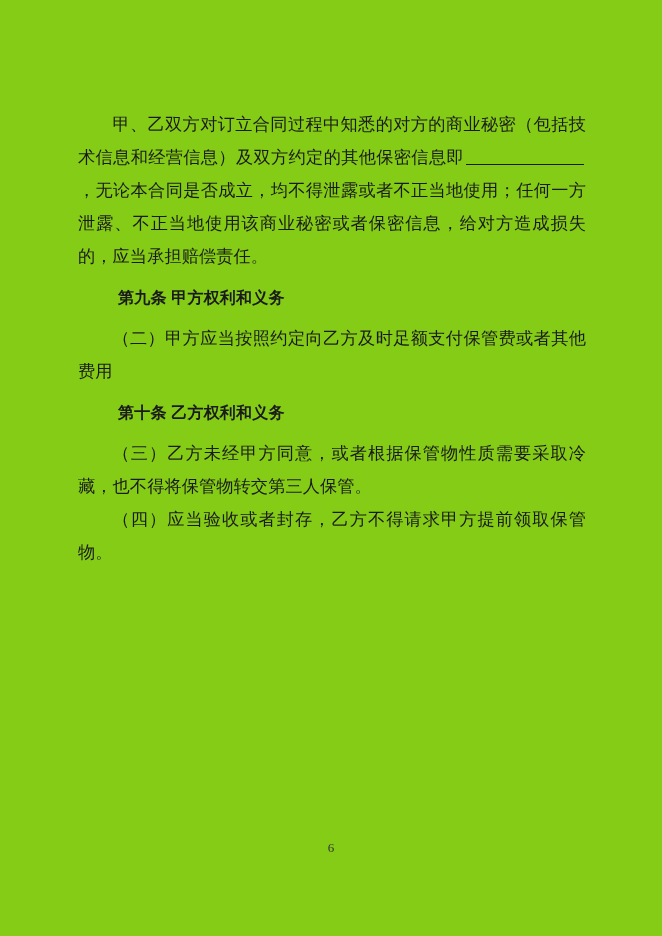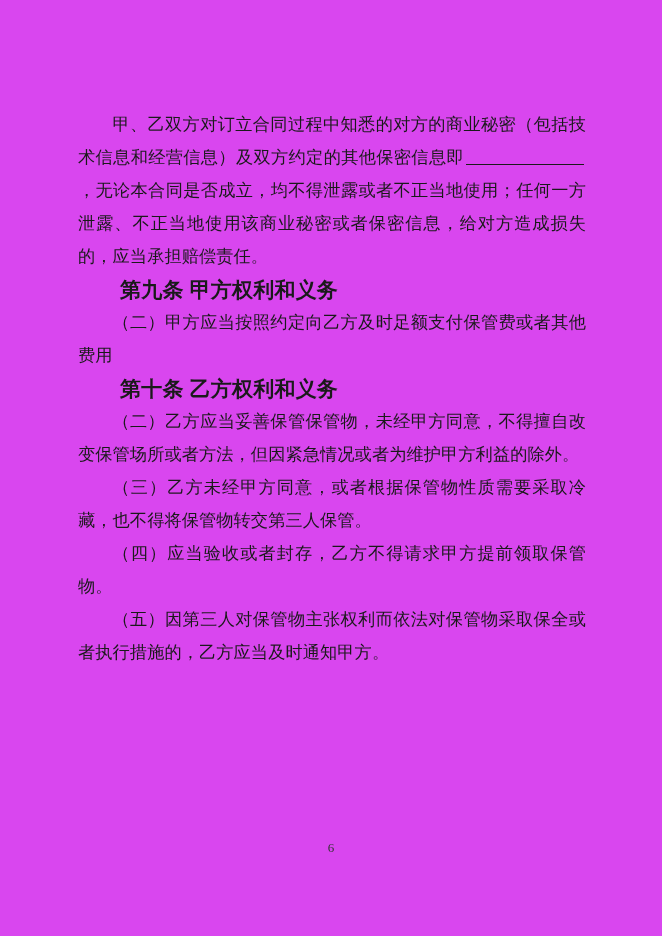--- a/index.html
+++ b/index.html
@@ -12,44 +12,44 @@
     height: 936px;
     font-family: "Liberation Sans", "DejaVu Sans", sans-serif;
     color: #1a1a1a;
     overflow: hidden;
     position: relative;
   }
   .page {
     position: relative;
     width: 662px;
     height: 936px;
-    background: #d946ef;
+    background: #84cc16;
     box-sizing: border-box;
   }
   .content {
     position: absolute;
     left: 78px;
     top: 108px;
     width: 508px;
   }
   .para {
     font-size: 17.2px;
     line-height: 33px;
     text-align: justify;
     text-justify: inter-character;
     text-indent: 2em;
     margin: 0;
     letter-spacing: 0.1px;
   }
   .heading {
-    font-size: 21px;
+    font-size: 16px;
     line-height: 33px;
     font-weight: bold;
     text-indent: 2em;
-    margin: 0;
+    margin: 8px;
     letter-spacing: 0.2px;
   }
   .blank-line {
     display: inline-block;
     width: 118px;
     border-bottom: 1.6px solid #1a1a1a;
     vertical-align: -2px;
     margin: 0 2px;
   }
   .page-number {
@@ -71,22 +71,20 @@
   <div class="content">
 
     <p class="para"><span>甲、乙双方对订立合同过程中知悉的对方的商业秘密（包括技术信息和经营信息）及双方约定的其他保密信息即</span><span class="blank-line"></span><span>，无论本合同是否成立，均不得泄露或者不正当地使用；任何一方泄露、不正当地使用该商业秘密或者保密信息，给对方造成损失的，应当承担赔偿责任。</span></p>
 
     <p class="heading">第九条 甲方权利和义务</p>
 
     <p class="para">（二）甲方应当按照约定向乙方及时足额支付保管费或者其他费用</p>
 
     <p class="heading">第十条 乙方权利和义务</p>
 
-    <p class="para">（二）乙方应当妥善保管保管物，未经甲方同意，不得擅自改变保管场所或者方法，但因紧急情况或者为维护甲方利益的除外。</p>
     <p class="para">（三）乙方未经甲方同意，或者根据保管物性质需要采取冷藏，也不得将保管物转交第三人保管。</p>
     <p class="para">（四）应当验收或者封存，乙方不得请求甲方提前领取保管物。</p>
-    <p class="para">（五）因第三人对保管物主张权利而依法对保管物采取保全或者执行措施的，乙方应当及时通知甲方。</p>
 
   </div>
 
   <div class="page-number">6</div>
 
 </div>
 
 </body></html>

